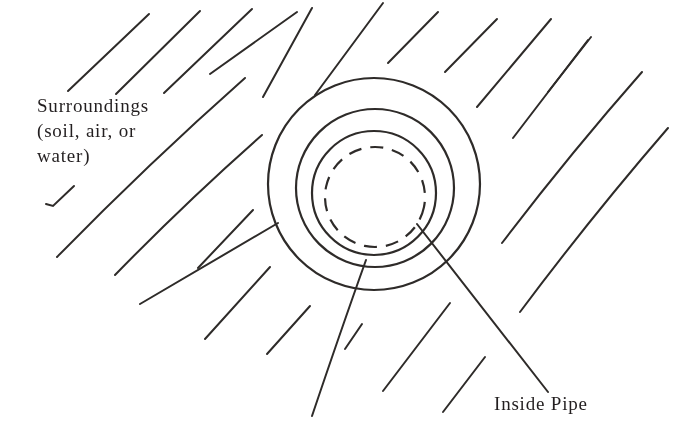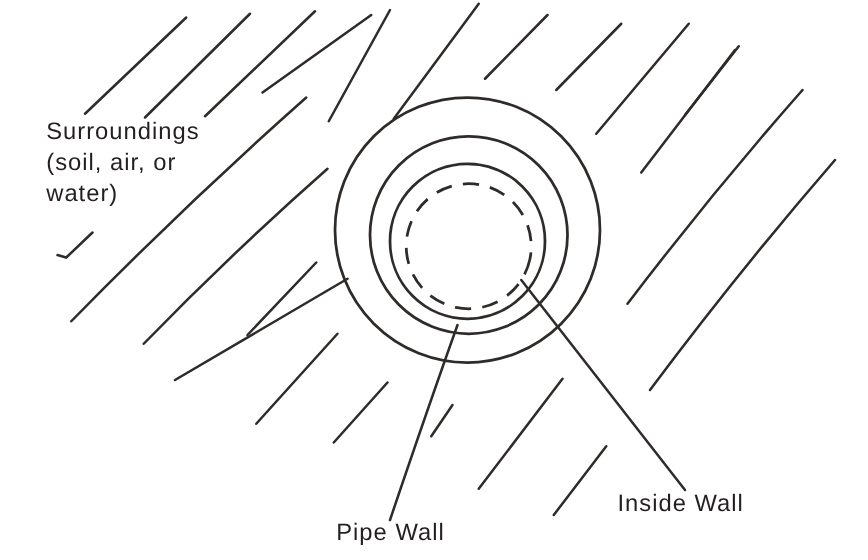--- a/index.html
+++ b/index.html
@@ -6,21 +6,21 @@
     margin: 0;
     padding: 0;
     background: #ffffff;
   }
   .figure {
     position: relative;
     width: 694px;
     height: 448px;
     background: #ffffff;
     overflow: hidden;
-    font-family: Liberation Sans, sans-serif;
+    font-family: Liberation Serif, serif;
   }
   .figure svg {
     position: absolute;
     left: 0;
     top: 0;
   }
   .label {
     position: absolute;
     font-size: 19px;
     line-height: 25px;
@@ -77,16 +77,15 @@
       <path d="M 312 416 Q 341 330 366 260"></path>
       <line x1="548" y1="392" x2="417" y2="224"></line>
     </g>
   </svg>
 
   <div class="label" id="lbl-surroundings">Surroundings
 (soil, air, or
 water)</div>
 
 
-  <div class="label" id="lbl-pipe-wall">Pipe Wall</div>
 
-  <div class="label" id="lbl-inside-film">Inside Wall</div>
+  <div class="label" id="lbl-inside-film">Inside Pipe</div>
 </div>
 
 </body></html>

